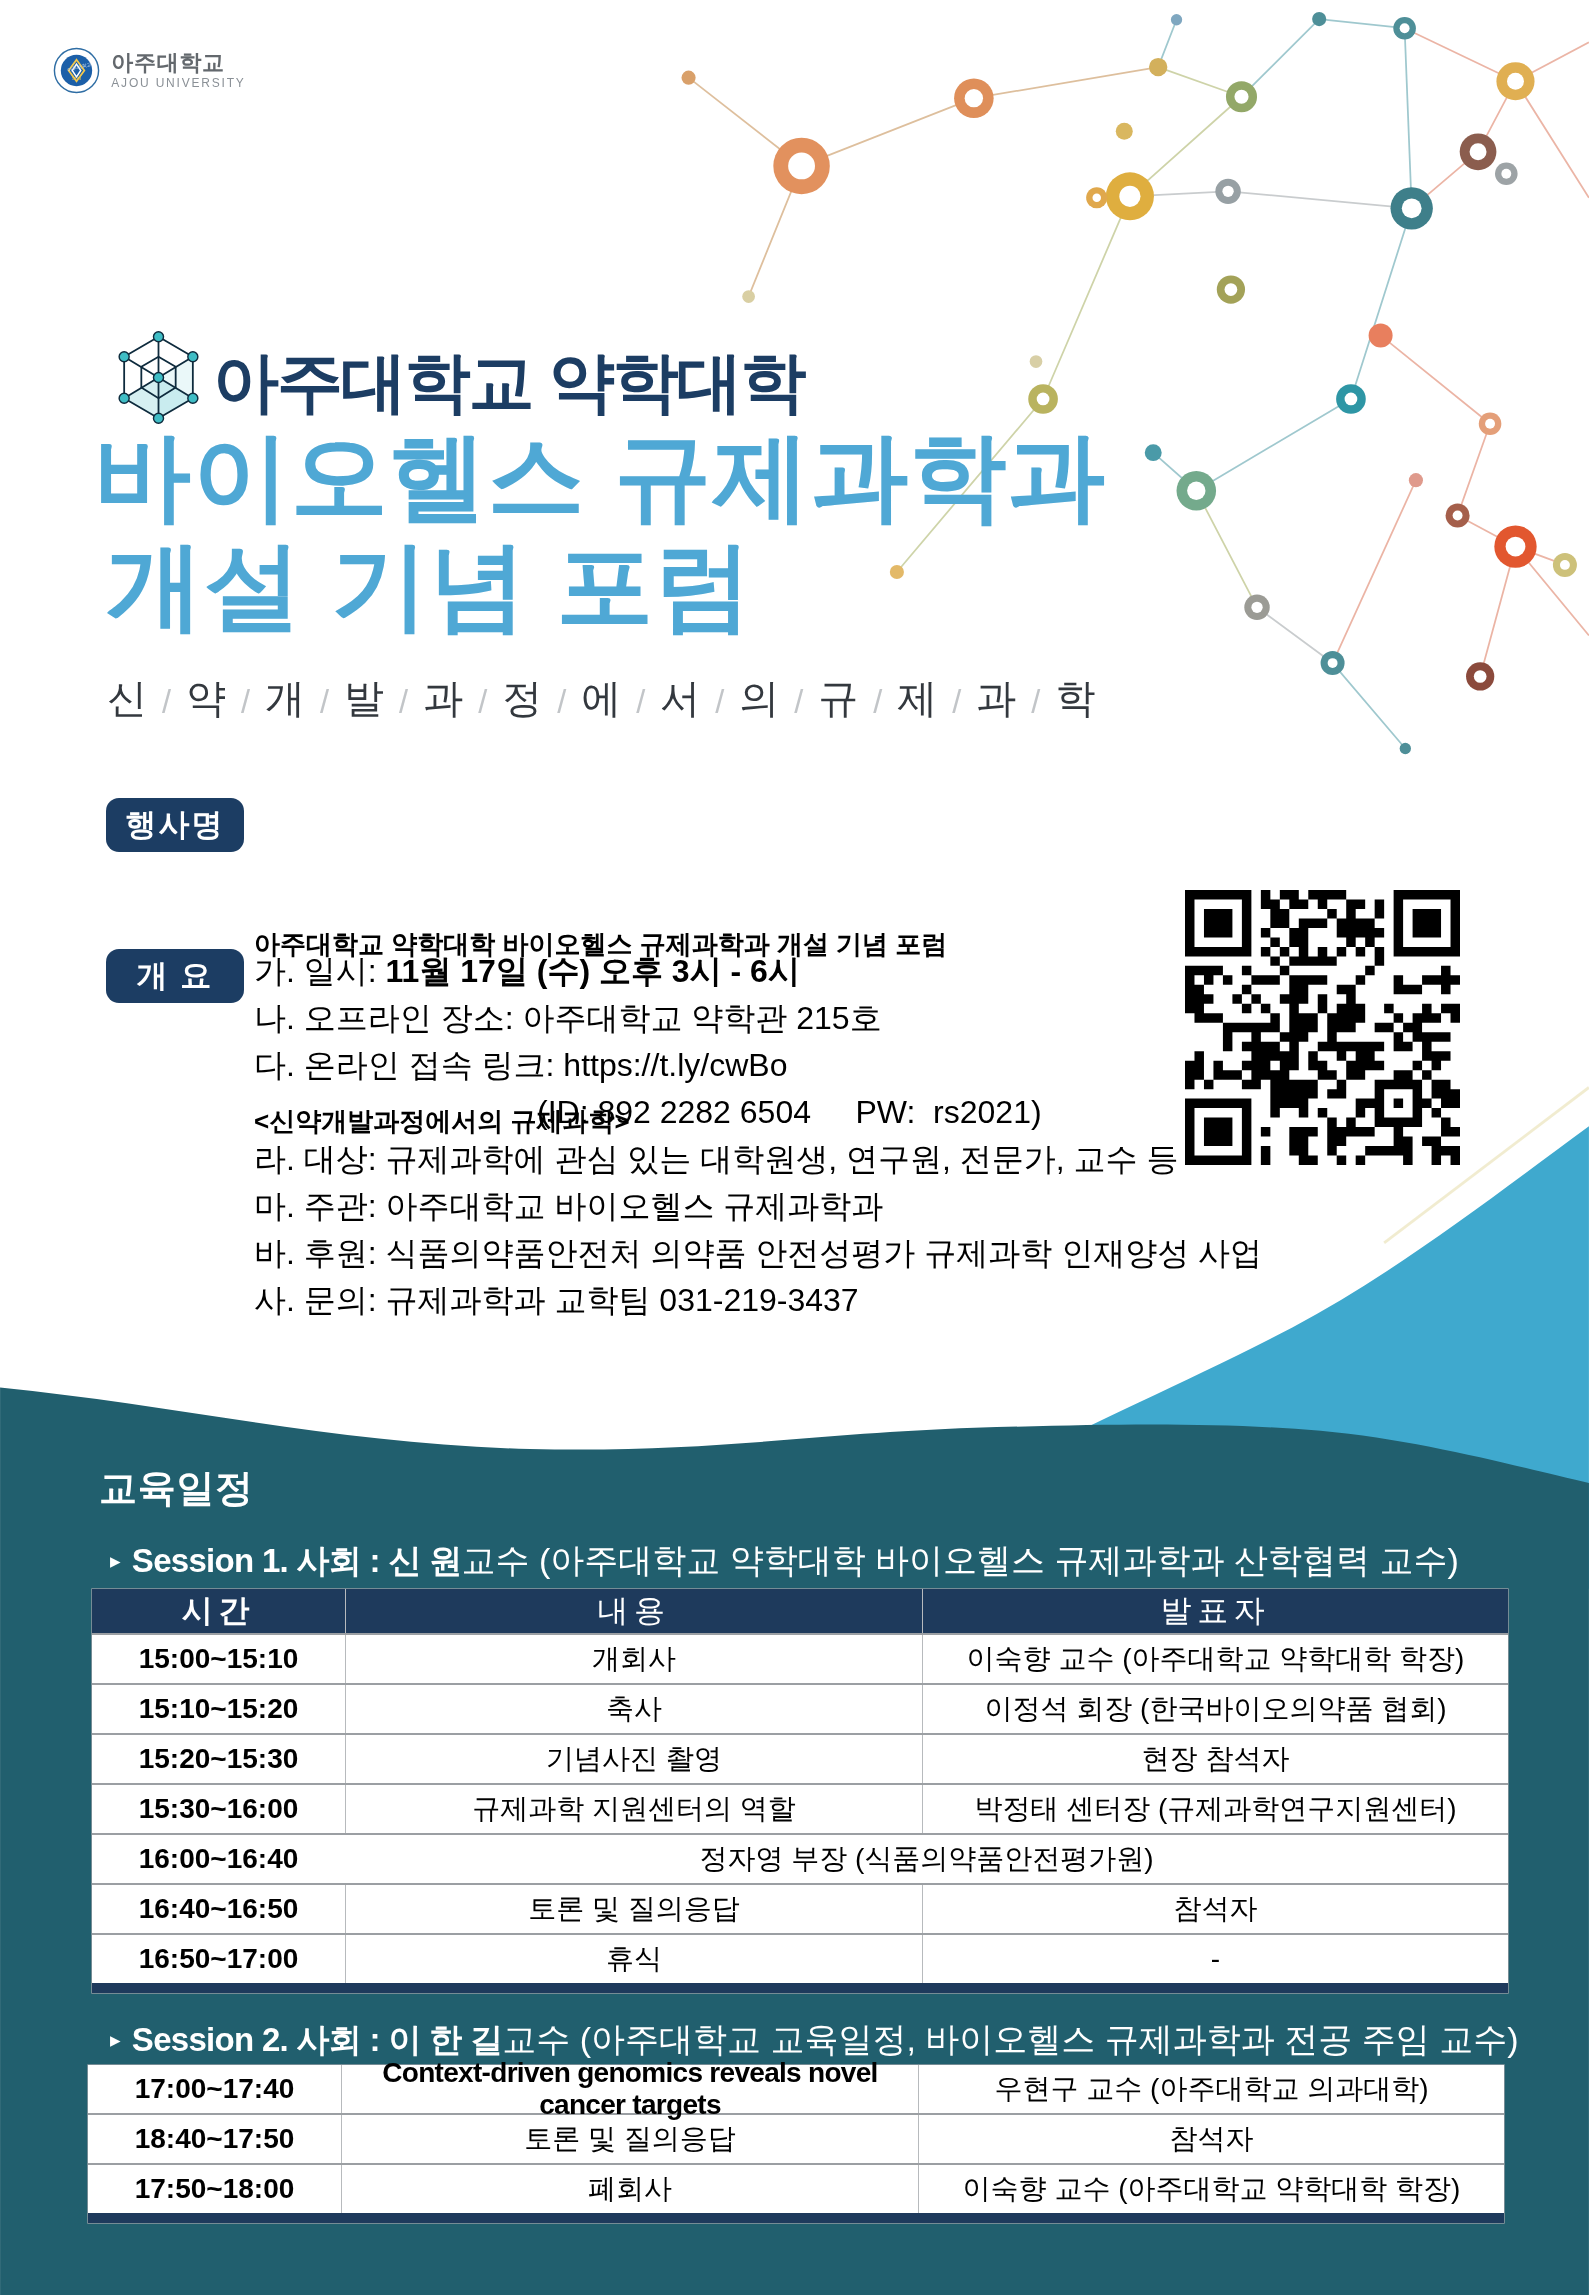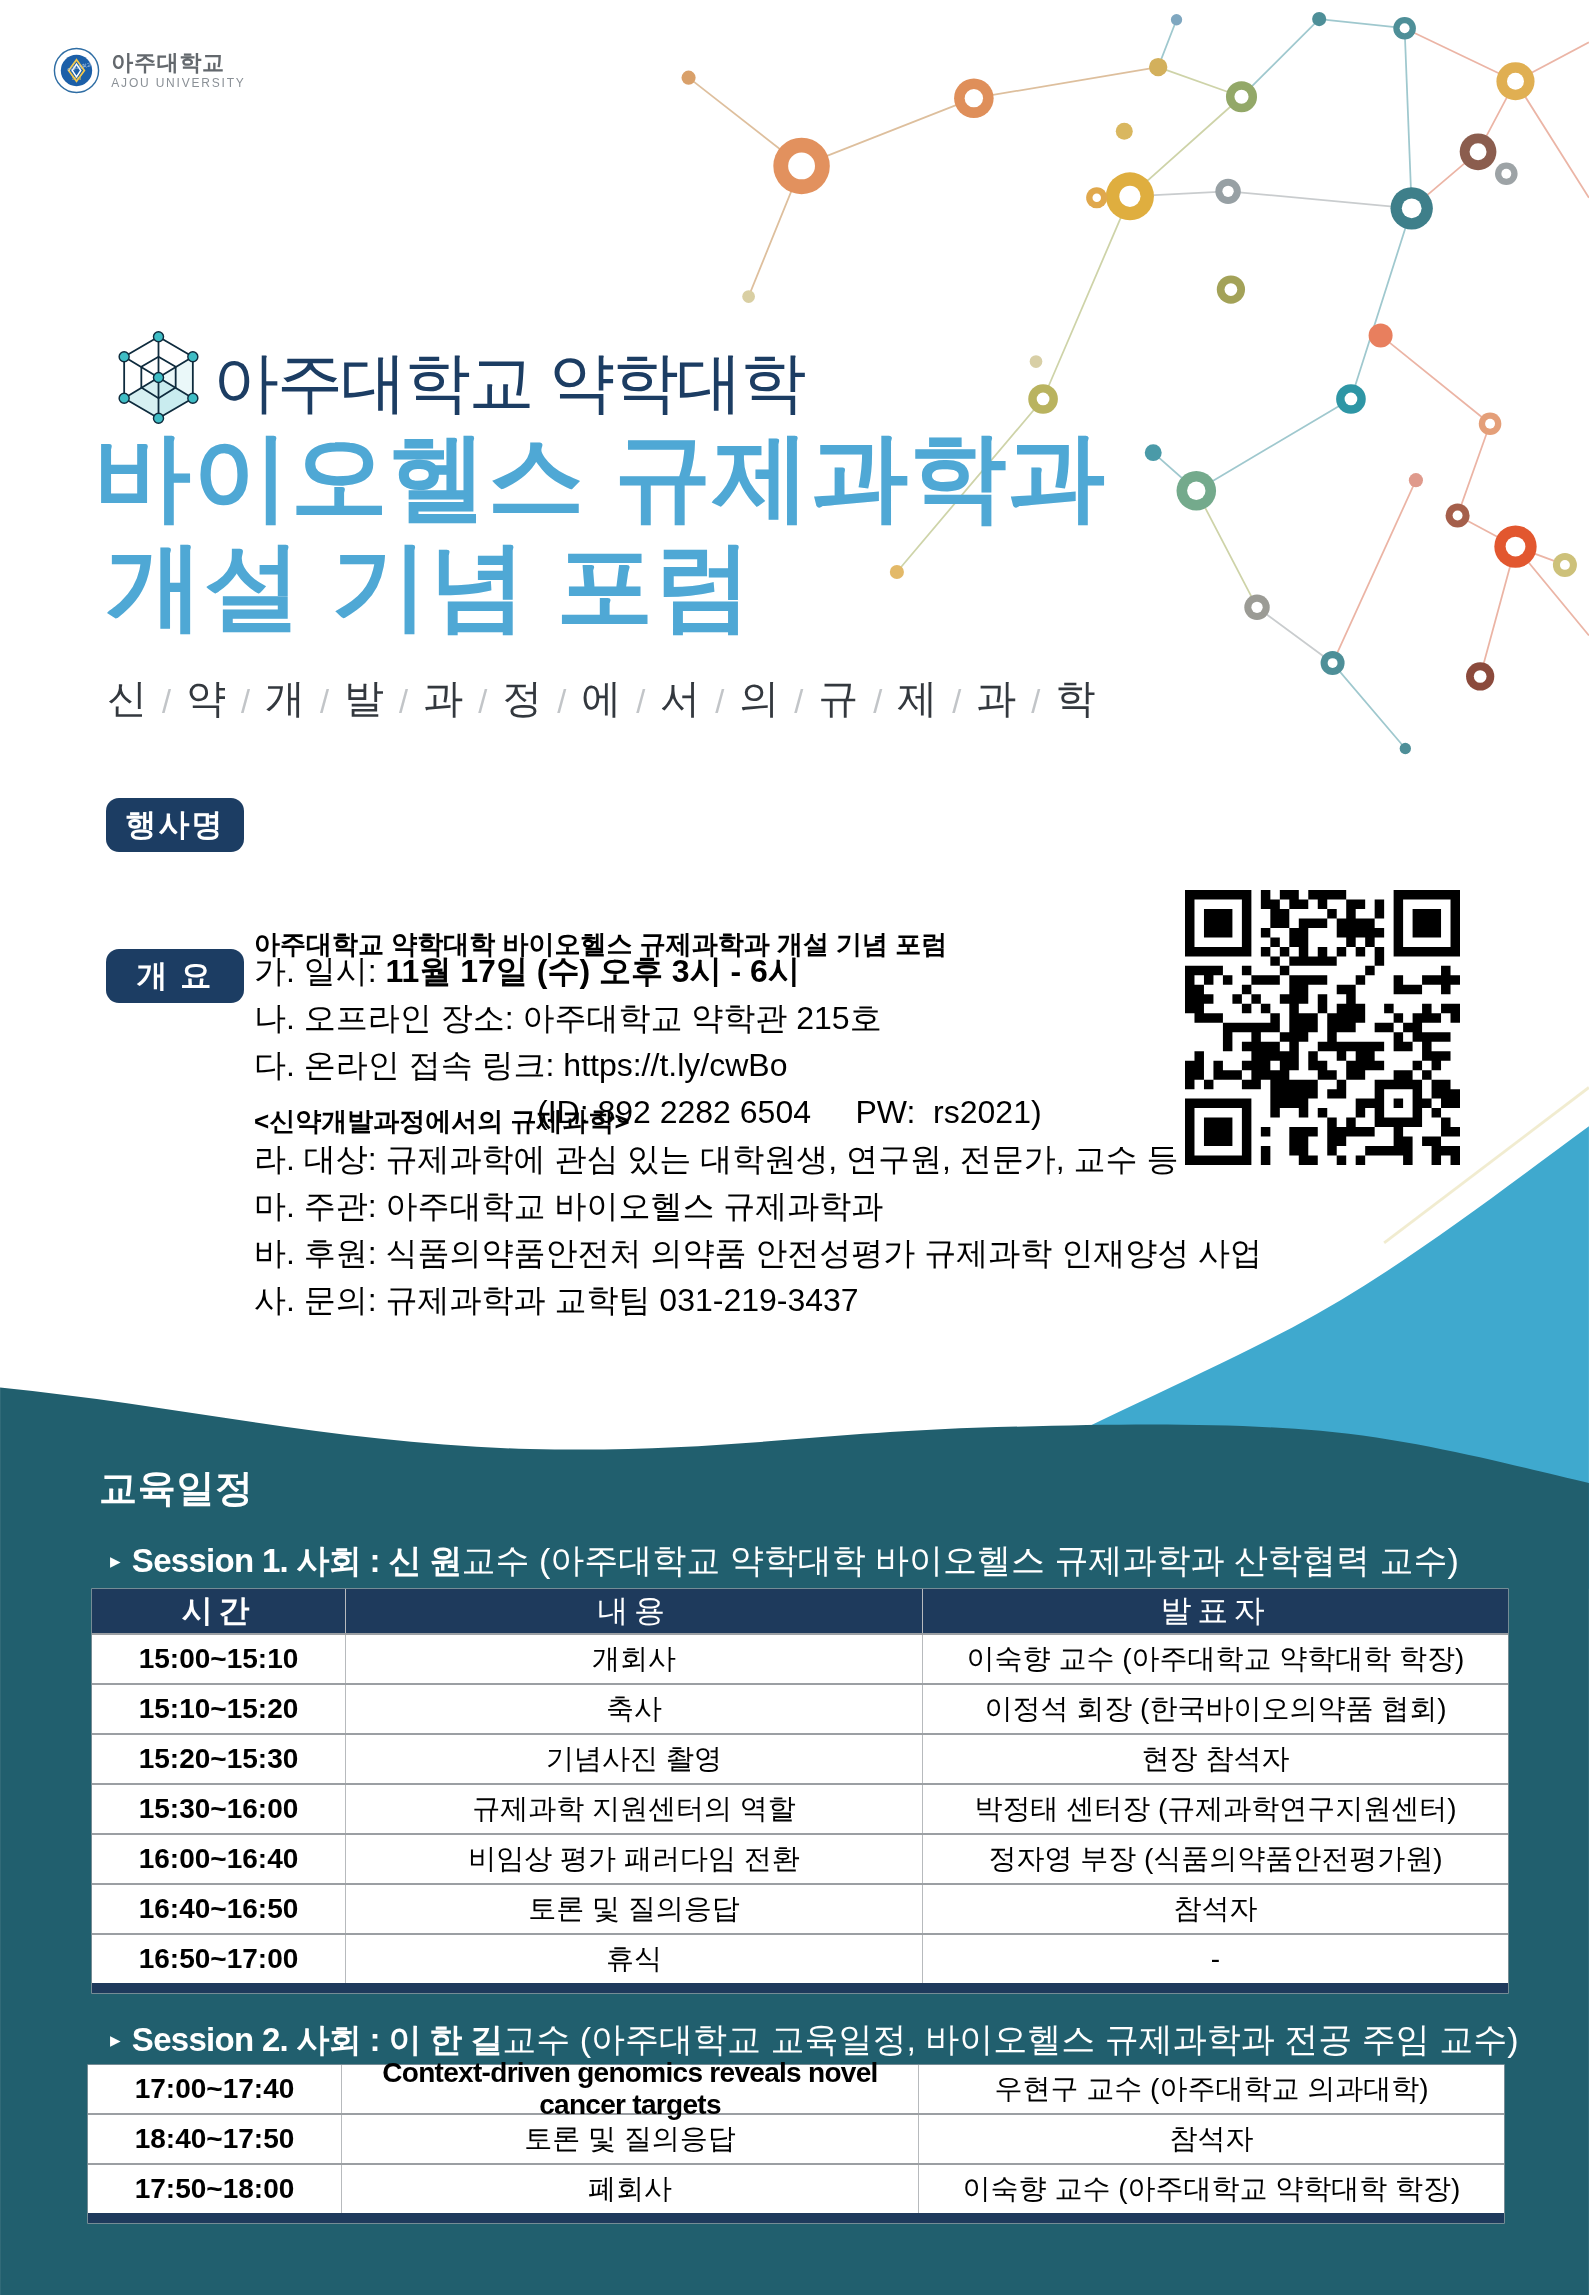--- a/index.html
+++ b/index.html
@@ -9,21 +9,21 @@
   }
   .abs{position:absolute}
   .z1{z-index:1}.z2{z-index:2}.z3{z-index:3}
 
   
   .logo{left:53px;top:47px;display:flex;align-items:center;gap:11.3px}
   .logo-text-ko{font-size:22px;font-weight:bold;color:#63686D;letter-spacing:0.7px;line-height:1.05}
   .logo-text-en{font-size:12px;color:#8A9096;letter-spacing:1.8px;margin-top:2.8px}
 
   
-  .college-title{left:213px;top:338px;font-size:66px;font-weight:normal;color:#1C3D63;letter-spacing:-2.1px}
+  .college-title{left:213px;top:338px;font-size:66px;font-weight:bold;color:#1C3D63;letter-spacing:-2.1px}
   .main-title{font-size:97px;font-weight:bold;color:#4FA8D5;letter-spacing:1.4px;line-height:1}
   .main-title.l1{left:94px;top:428px}
   .main-title.l2{left:106px;top:537px}
   .subtitle{left:107px;top:671px;display:flex;align-items:center}
   .subtitle .syl{font-size:40px;color:#33383E;font-weight:500}
   .subtitle .slash{font-size:32.5px;color:#C2C5C8;margin:0 15px;transform:translateY(4.2px)}
 
   
   .badge{width:138px;height:54px;background:#1C3D63;border-radius:13px;color:#fff;
     font-size:31px;font-weight:bold;display:flex;align-items:center;justify-content:center;letter-spacing:2.1px}
@@ -249,21 +249,20 @@
       <div class="tcell c1">기념사진 촬영</div>
       <div class="tcell c2">현장 참석자</div>
     </div>
     <div class="trow">
       <div class="tcell c0">15:30~16:00</div>
       <div class="tcell c1">규제과학 지원센터의 역할</div>
       <div class="tcell c2">박정태 센터장 (규제과학연구지원센터)</div>
     </div>
     <div class="trow">
       <div class="tcell c0">16:00~16:40</div>
-      <div class="tcell c1">비임상 평가 패러다임 전환</div>
       <div class="tcell c2">정자영 부장 (식품의약품안전평가원)</div>
     </div>
     <div class="trow">
       <div class="tcell c0">16:40~16:50</div>
       <div class="tcell c1">토론 및 질의응답</div>
       <div class="tcell c2">참석자</div>
     </div>
     <div class="trow">
       <div class="tcell c0">16:50~17:00</div>
       <div class="tcell c1">휴식</div>

